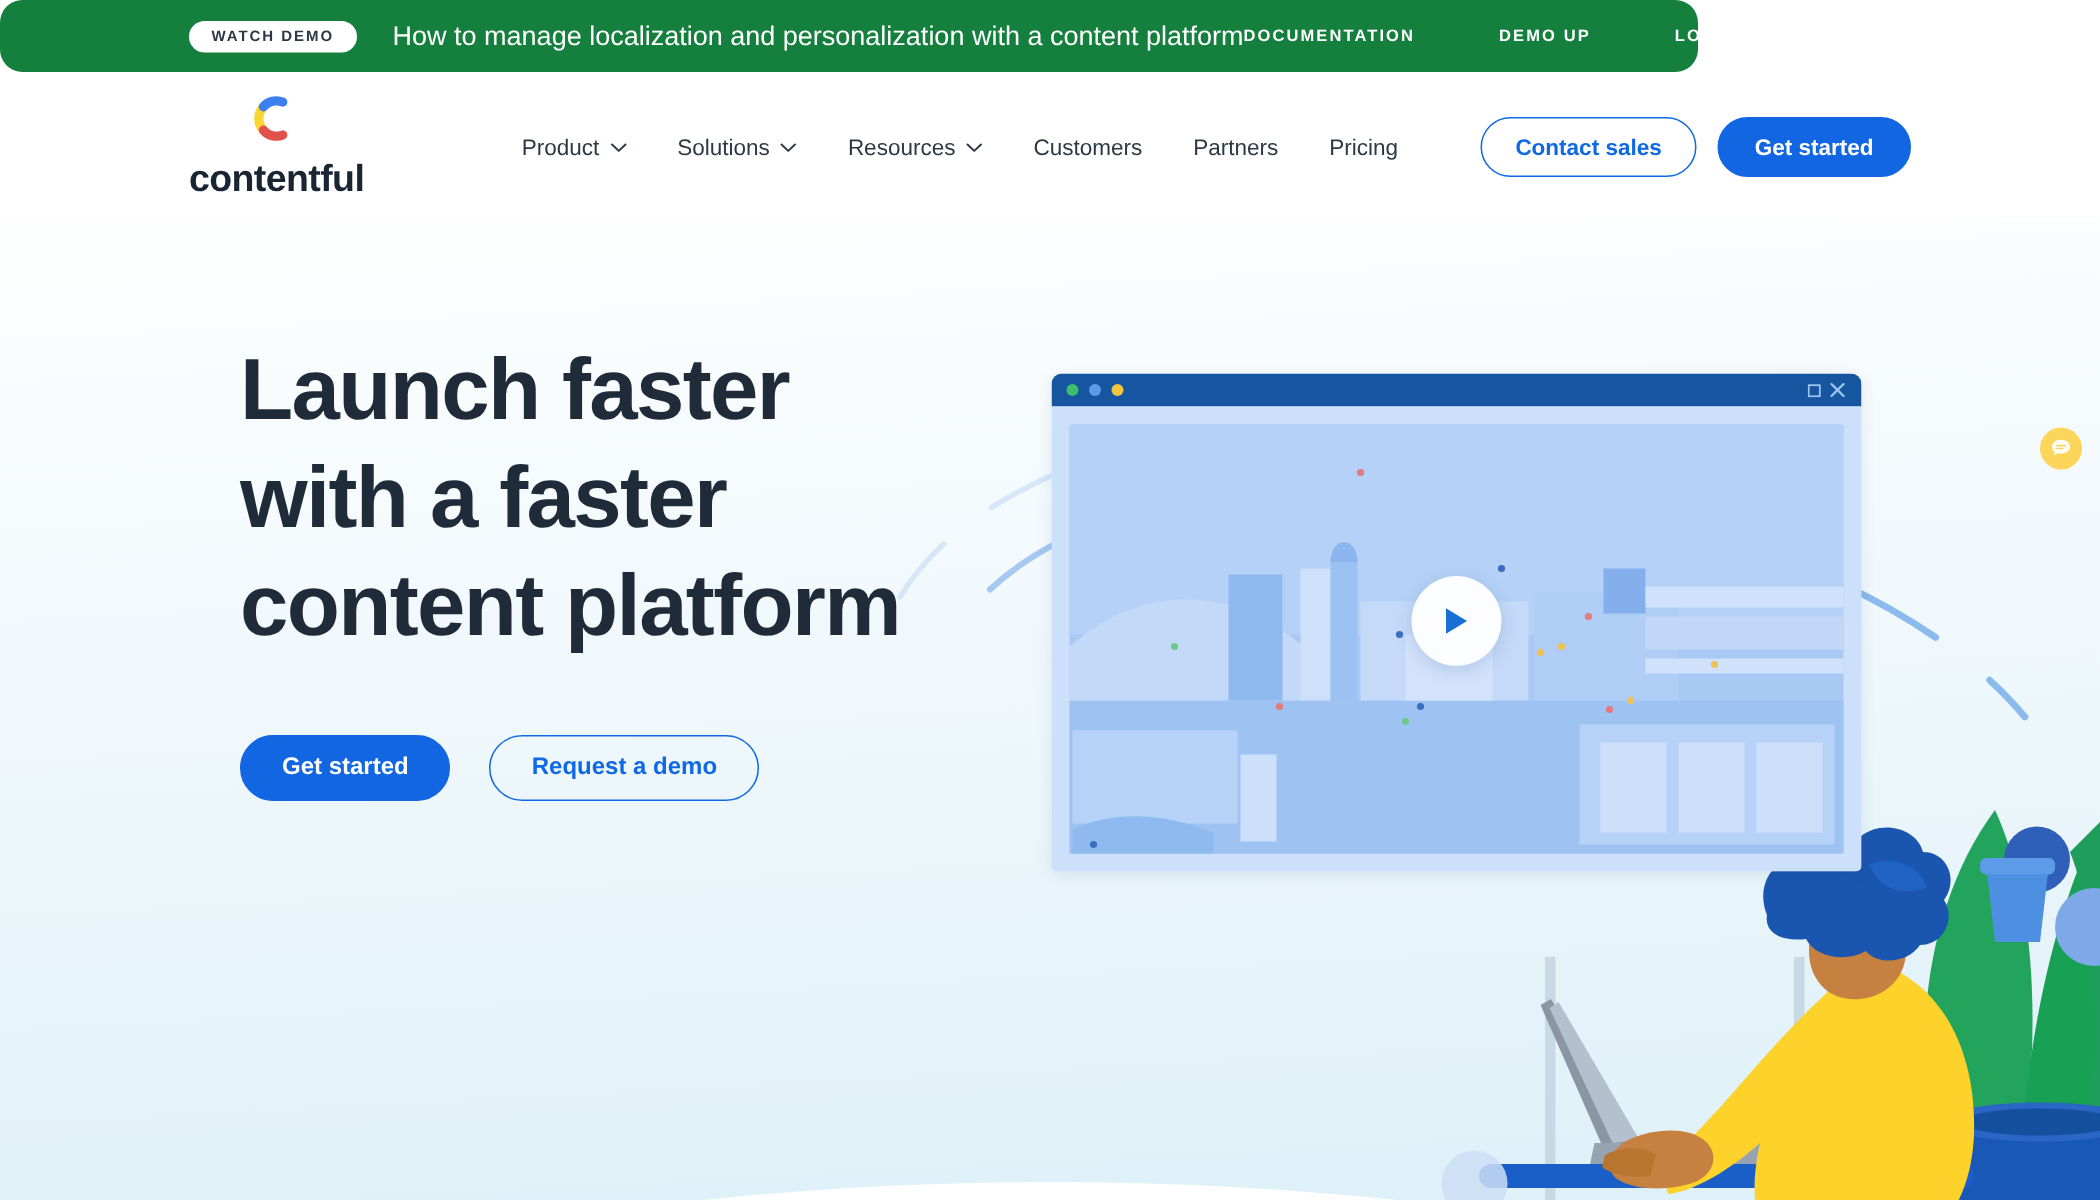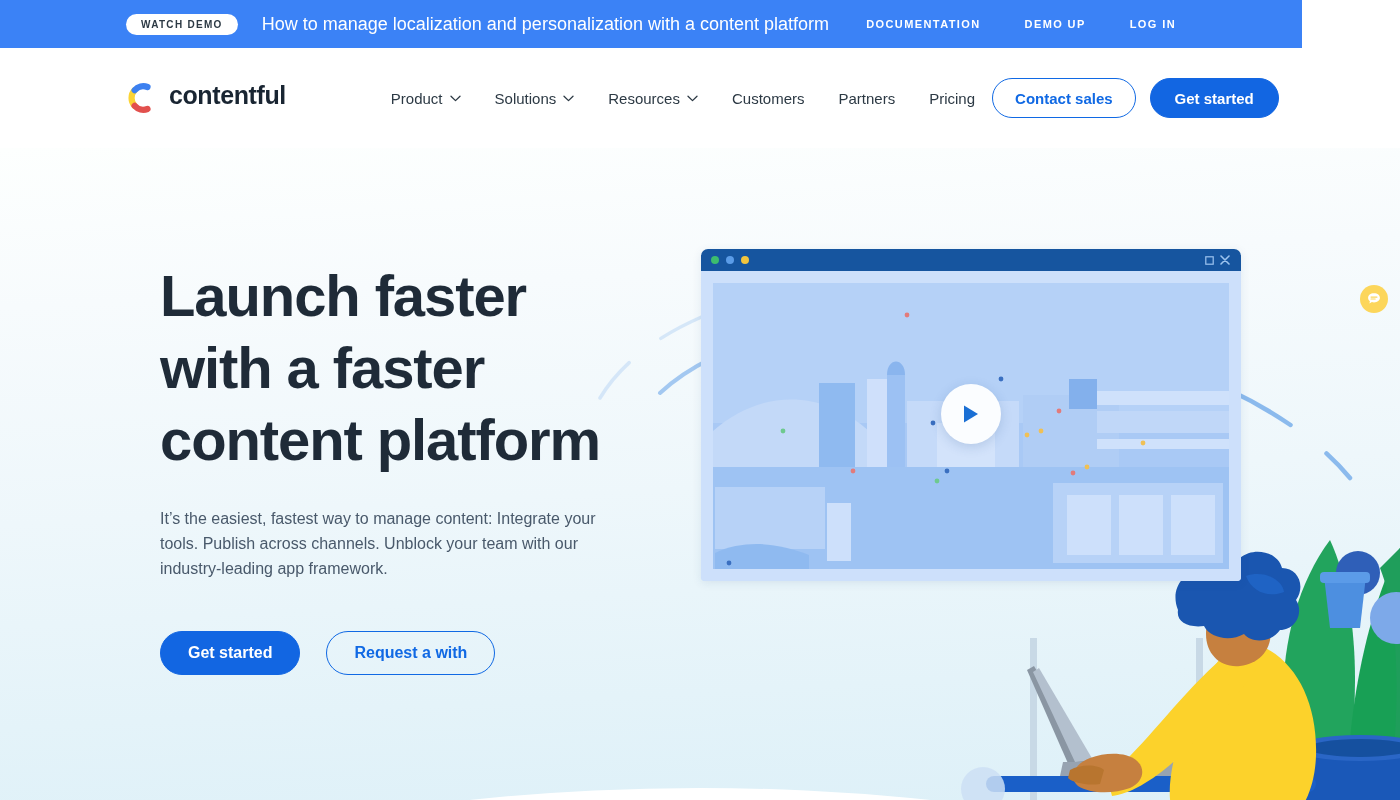--- a/index.html
+++ b/index.html
@@ -5,52 +5,52 @@
   * { margin:0; padding:0; box-sizing:border-box; }
   html,body { width:1400px; height:800px; overflow:hidden; }
   body {
     font-family:"Liberation Sans", sans-serif;
     background:#ffffff;
     -webkit-font-smoothing:antialiased;
   }
 
   
   .announce{
-    position:absolute; top:0; left:0; width:1302px; height:48px;
-    background:#3b82f6;
-    display:flex; align-items:center;
+    position:absolute; top:0; left:0; width:1132px; height:48px;
+    background:#15803d;
+    display:flex; align-items:center;border-radius:15px;
   }
   .announce-left{ display:flex; align-items:center; margin-left:126px; }
   .watch-demo-pill{
     background:#ffffff; color:#2c3944;
     font-size:10px; font-weight:700; letter-spacing:1.3px;
     padding:6px 15px 5px; border-radius:20px;
     line-height:1; white-space:nowrap; cursor:pointer;
   }
   .announce-text{
     color:#ffffff; font-size:18px; margin-left:24px; white-space:nowrap;
     cursor:pointer;
   }
   .announce-right{
     margin-left:auto; margin-right:126px;
-    display:flex; align-items:center; gap:44px;
+    display:flex; align-items:center; gap:56px;
   }
   .announce-link{
     color:#ffffff; font-size:11px; font-weight:600;
     letter-spacing:1.4px; text-decoration:none; white-space:nowrap;
     cursor:pointer;
   }
 
   
   .header{
     position:absolute; top:48px; left:0; width:1400px; height:100px;
     background:#ffffff; z-index:40;
     display:flex; align-items:center;
   }
-  .logo{ margin-left:126px; display:flex; gap:9px; cursor:pointer; }
+  .logo{ margin-left:126px; display:flex; align-items:center; gap:9px; cursor:pointer;flex-direction:column; }
   .logo-word{
     font-size:25px; font-weight:700; color:#192532; letter-spacing:-0.4px;
   }
   .nav{ display:flex; align-items:center; gap:0; margin-left:88px; }
   .nav-item{
     display:flex; align-items:center; gap:7px;
     font-size:15px; color:#2c3944; padding:8px 17px;
     white-space:nowrap; cursor:pointer; text-decoration:none;
   }
   .chev{ display:block; }
@@ -69,21 +69,21 @@
   }
 
   
   .hero{
     position:absolute; top:148px; left:0; width:1400px; height:652px;
     background:linear-gradient(177deg,#fdfffe 0%,#f7fbfd 22%,#eef7fb 52%,#e4f3f9 80%,#ddf0f8 100%);
     overflow:hidden;
   }
   .hero-svg{ position:absolute; inset:0; width:1400px; height:652px; }
 
-  .hero-copy{ position:absolute; left:160px; top:76px; width:470px; z-index:6;margin-top:36px; }
+  .hero-copy{ position:absolute; left:160px; top:76px; width:470px; z-index:6; }
   .hero-title{
     font-size:58px; line-height:72px; font-weight:700;
     color:#1f2b38; letter-spacing:-1.1px;
   }
   .hero-sub{
     margin-top:30px; font-size:16px; line-height:25px; color:#49596b; width:450px;
   }
   .hero-btns{ margin-top:50px; display:flex; gap:26px; }
   .btn-lg-solid{
     height:44px; padding:0 27px; background:#1266e2; color:#ffffff;
@@ -287,24 +287,23 @@
       <ellipse cx="700" cy="1160" rx="1080" ry="520" fill="#ffffff"></ellipse>
     </g>
   </svg>
 
   <div class="hero-copy">
     <h1 class="hero-title">
       <span>Launch faster</span><br>
       <span>with a faster</span><br>
       <span>content platform</span>
     </h1>
-    <p class="hero-sub">It’s the easiest, fastest way to manage content: Integrate your tools. Publish across channels. Unblock your team with our industry-leading app framework.</p>
     <div class="hero-btns">
       <a class="btn btn-lg-solid">Get started</a>
-      <a class="btn btn-lg-outline">Request a with</a>
+      <a class="btn btn-lg-outline">Request a demo</a>
     </div>
   </div>
 
   <div class="video-window">
     <div class="vw-bar">
       <span class="dot" style="background:#3dbd6e"></span>
       <span class="dot" style="background:#5b9ce8"></span>
       <span class="dot" style="background:#f2c53d"></span>
       <span class="vw-right">
         <svg width="9" height="9" viewBox="0 0 9 9">

